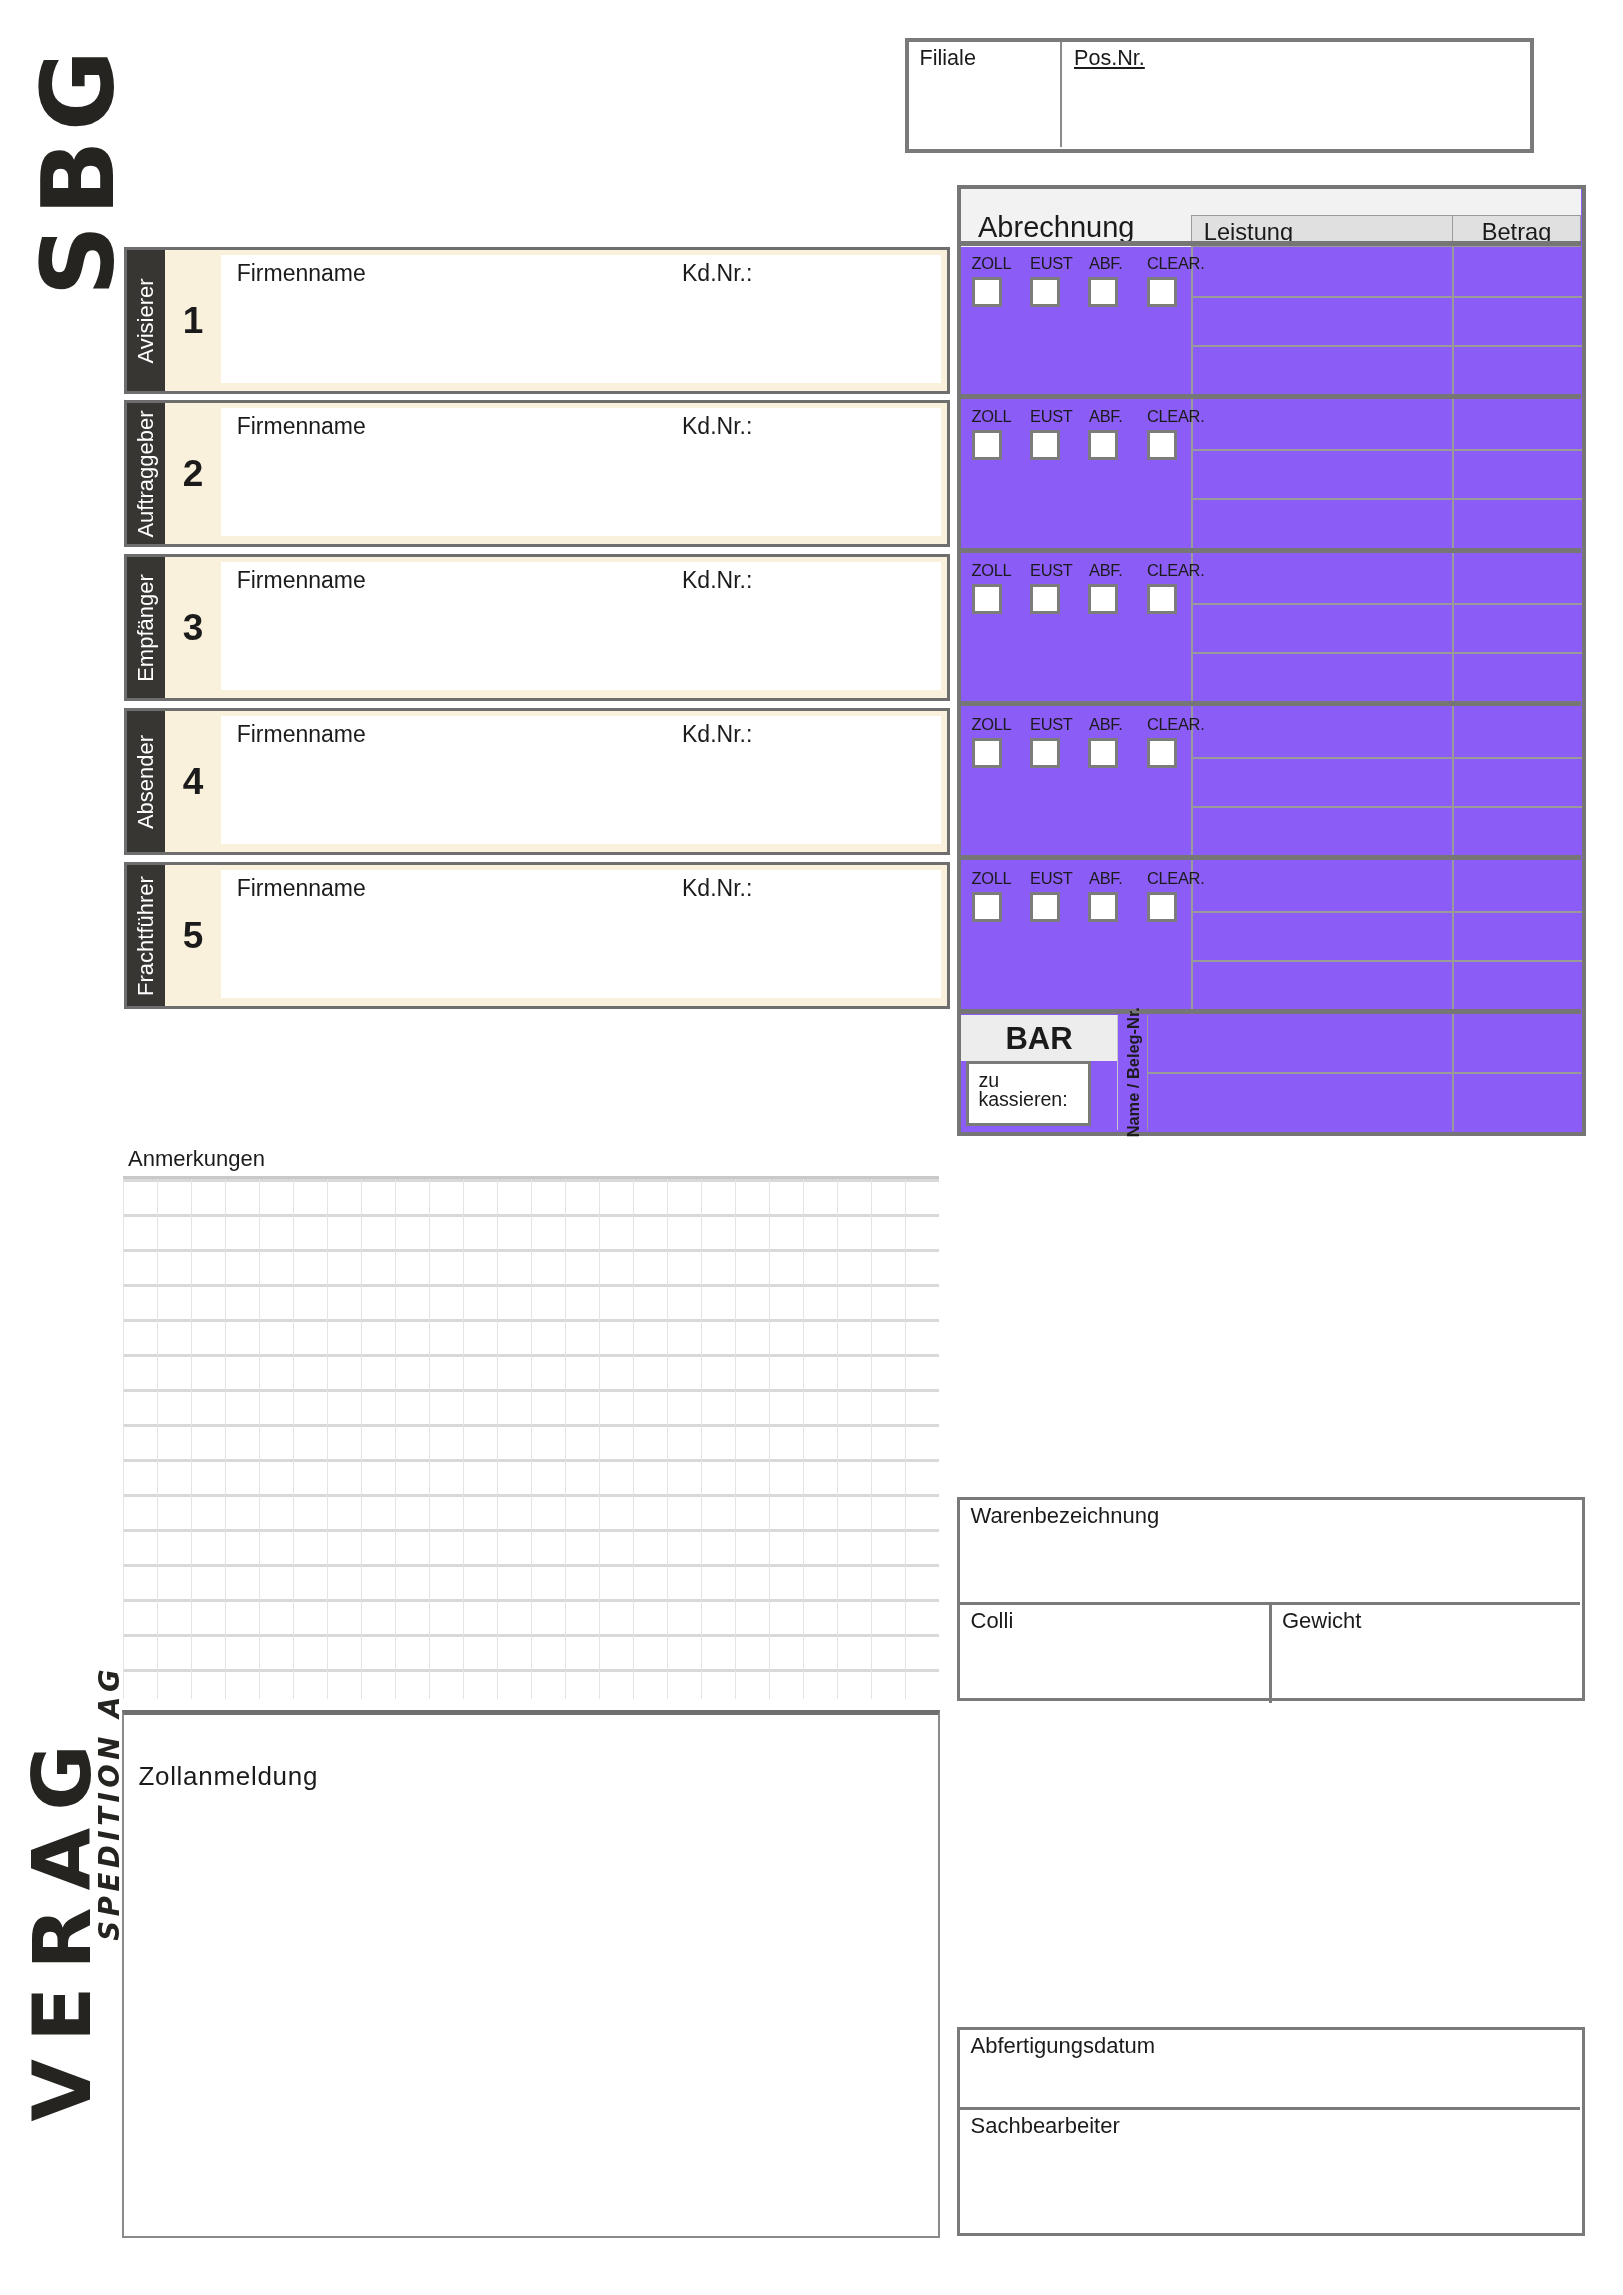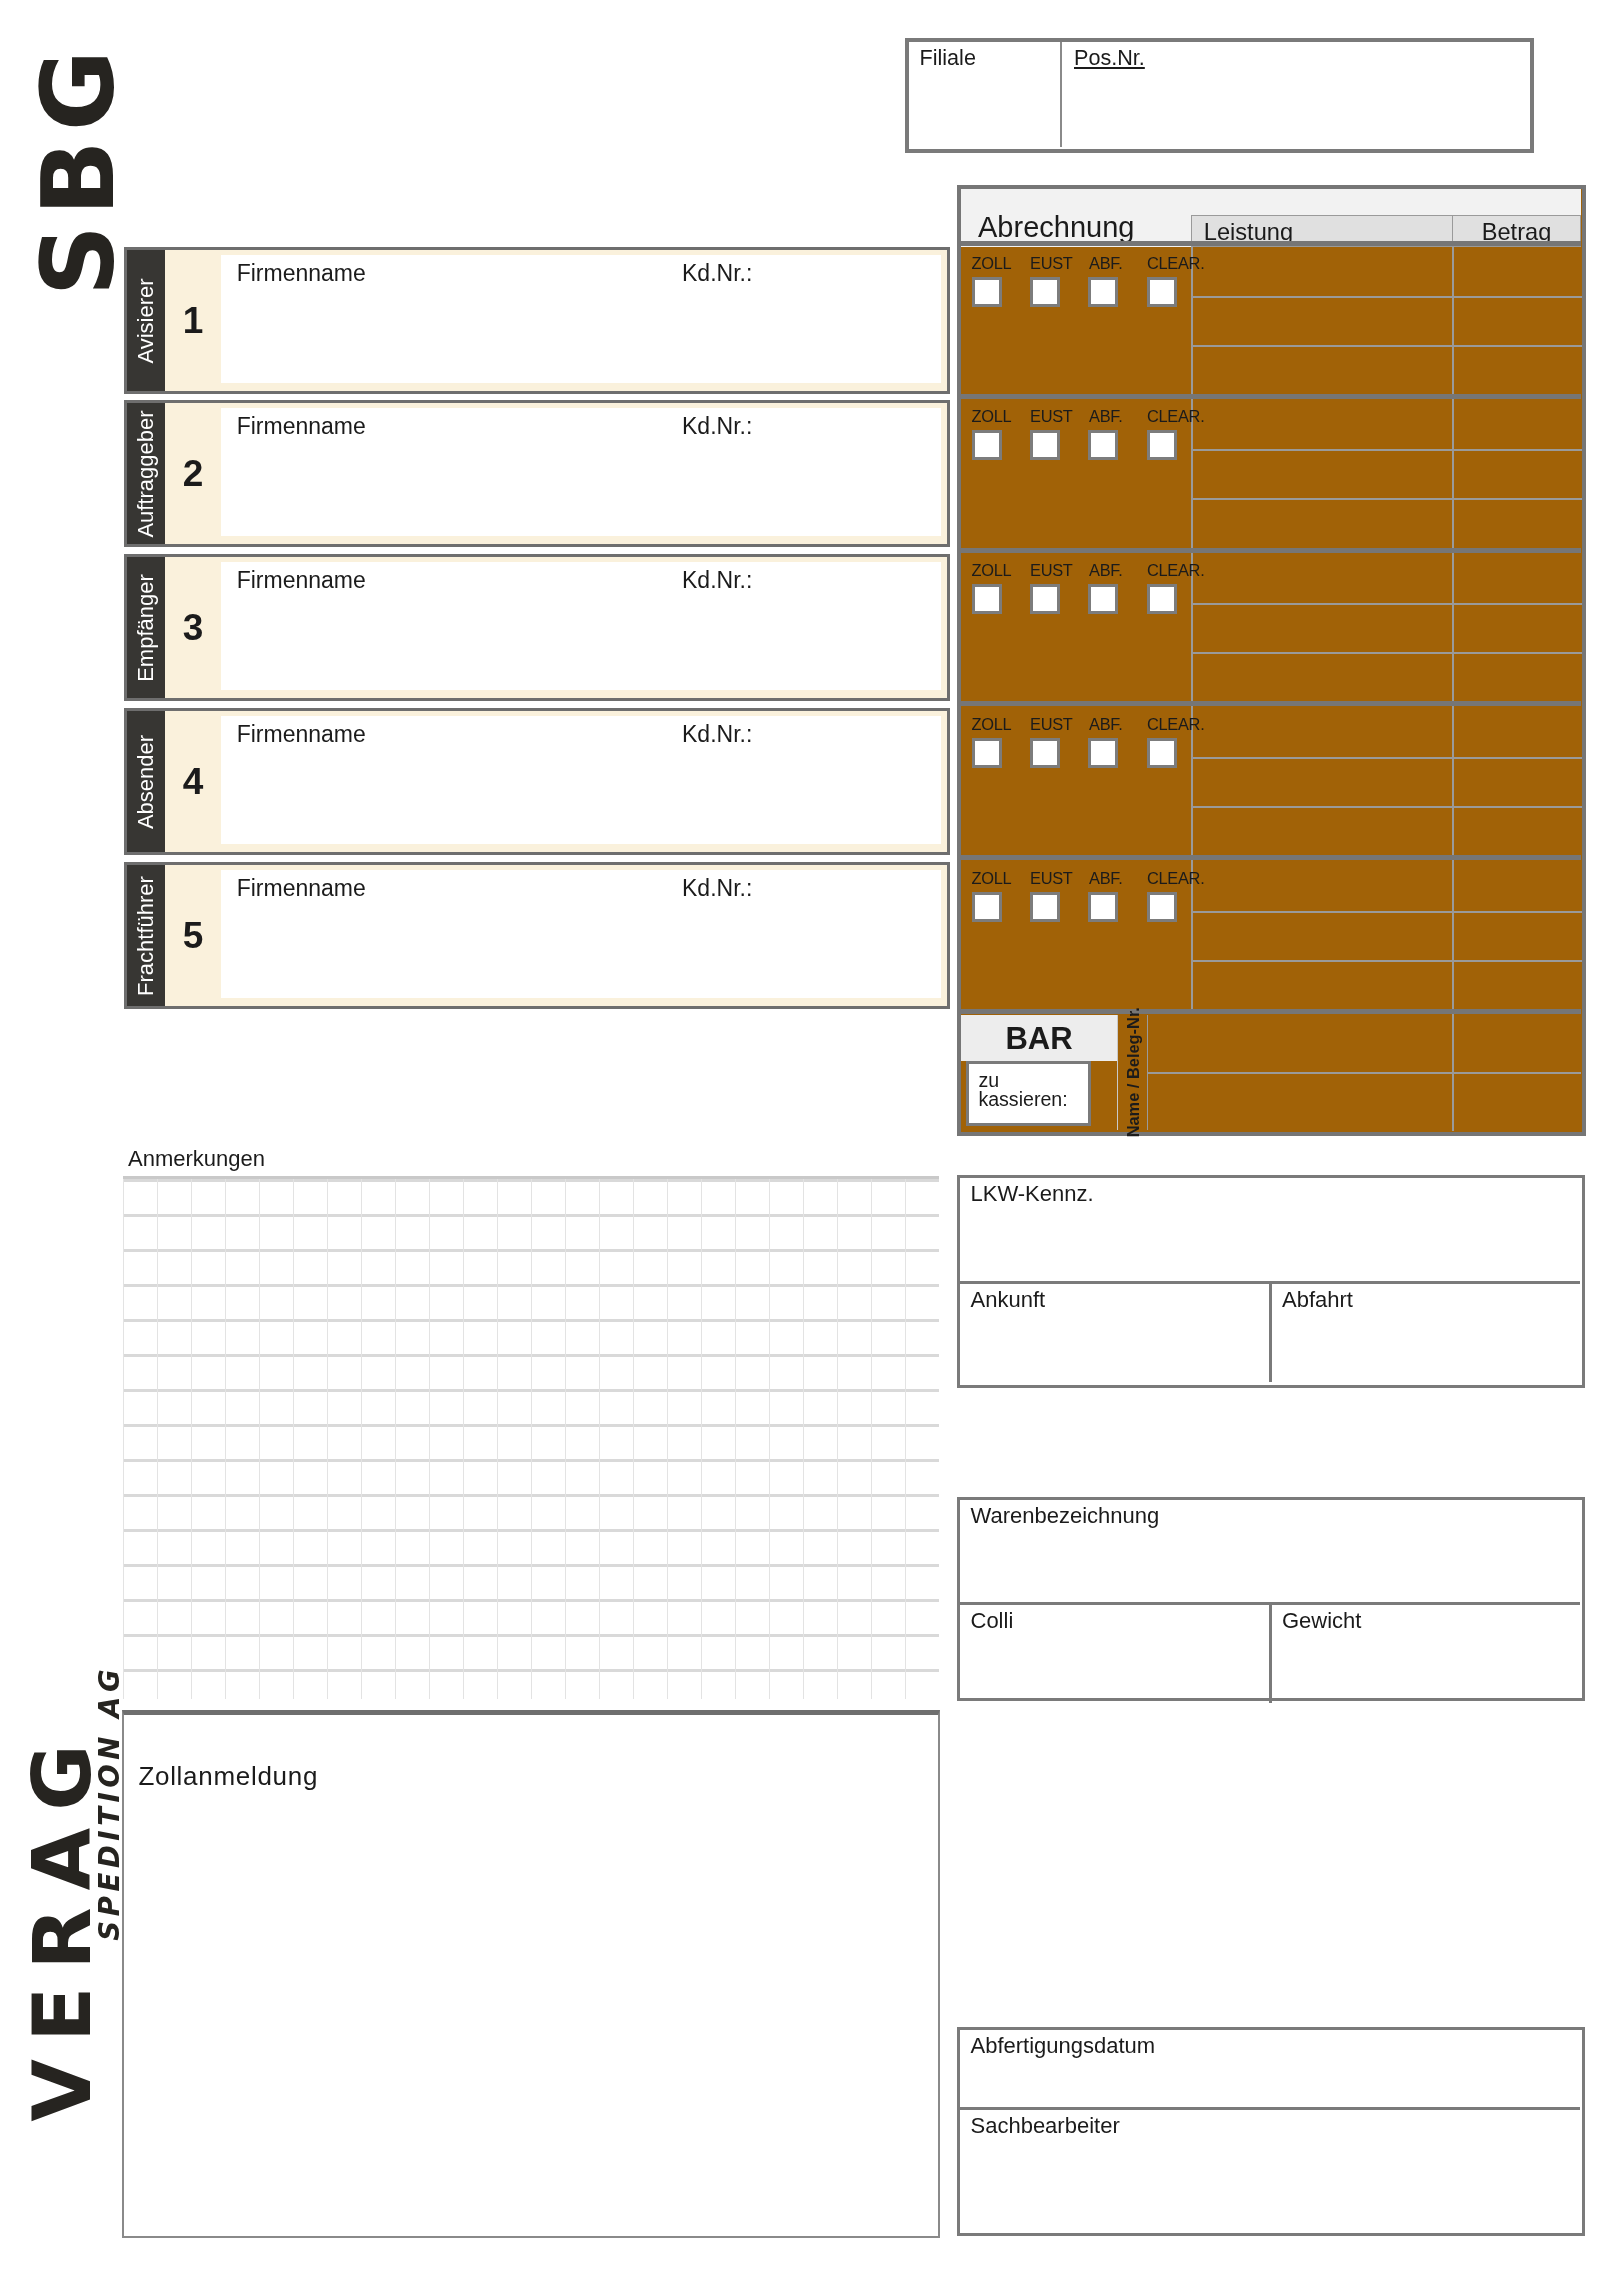--- a/index.html
+++ b/index.html
@@ -43,21 +43,21 @@
         display:flex;align-items:center;justify-content:center;}
   .party-row .role-bar > span{transform:rotate(-90deg);white-space:nowrap;color:#fff;font-size:22px;}
   .party-row .num{position:absolute;left:38px;top:0;bottom:0;width:56px;
         display:flex;align-items:center;justify-content:center;font-size:37px;font-weight:bold;}
   .party-row .wbox{position:absolute;left:94px;top:5.2px;right:6.5px;bottom:7.9px;background:#fff;}
   .party-row .wbox .fn{position:absolute;left:15.7px;top:6.5px;font-size:23px;}
   .party-row .wbox .kd{position:absolute;left:461px;top:6.5px;font-size:23px;}
 
   
   .acc-table{position:absolute;left:957px;top:185px;width:629px;height:951px;
-        border:4.6px solid #767676;background:#a16207;}
+        border:4.6px solid #767676;background:#8b5cf6;}
   .acc-header{position:absolute;left:0;top:0;width:620px;height:58px;background:#f2f2f2;}
   .acc-title{position:absolute;left:17px;top:23.6px;font-size:29px;}
   .col-head{position:absolute;top:25.5px;height:32px;background:#e0e0e0;border:1.3px solid #9a9a9a;
         font-size:23.6px;padding-top:5.2px;}
   .col-head.leistung{left:230px;width:263px;padding-left:11.8px;}
   .col-head.betrag{left:491px;width:129px;text-align:center;}
   .vline{position:absolute;width:2px;background:#9a9a9a;}
   .vline.l1{left:230px;top:58px;height:762px;}
   .vline.l2{left:491px;top:58px;height:884px;}
   .acc-sep{position:absolute;left:0;width:620px;height:5.2px;background:#767676;}
@@ -311,30 +311,20 @@
     <div class="bar-hline"></div>
     <div class="bar-cell" style="left:187px;top:826px;width:304px;"></div>
     <div class="bar-cell" style="left:187px;top:885px;width:304px;"></div>
     <div class="bar-cell" style="left:493px;top:826px;width:127px;"></div>
     <div class="bar-cell" style="left:493px;top:885px;width:127px;"></div>
   </div>
 
   <div class="anm-label">Anmerkungen</div>
   <div class="anm-grid"></div>
 
-  <div class="gbox lkw-box">
-    <div class="lab" style="left:10.5px;top:5.2px;">LKW-Kennz.</div>
-    <div class="field-area" style="left:0;top:29px;width:620px;height:74px;"></div>
-    <div class="hdiv" style="top:103px;"></div>
-    <div class="vdiv" style="left:309px;top:105px;height:99px;"></div>
-    <div class="lab" style="left:10.5px;top:111px;">Ankunft</div>
-    <div class="lab" style="left:322px;top:111px;">Abfahrt</div>
-    <div class="field-area" style="left:0;top:134px;width:309px;height:71px;"></div>
-    <div class="field-area" style="left:311px;top:134px;width:308px;height:71px;"></div>
-  </div>
 
   <div class="gbox waren-box">
     <div class="lab" style="left:10.5px;top:5.2px;">Warenbezeichnung</div>
     <div class="field-area" style="left:0;top:29px;width:620px;height:73px;"></div>
     <div class="hdiv" style="top:102px;"></div>
     <div class="vdiv" style="left:309px;top:105px;height:98px;"></div>
     <div class="lab" style="left:10.5px;top:110px;">Colli</div>
     <div class="lab" style="left:322px;top:110px;">Gewicht</div>
     <div class="field-area" style="left:0;top:133px;width:309px;height:69px;"></div>
     <div class="field-area" style="left:311px;top:133px;width:308px;height:69px;"></div>

